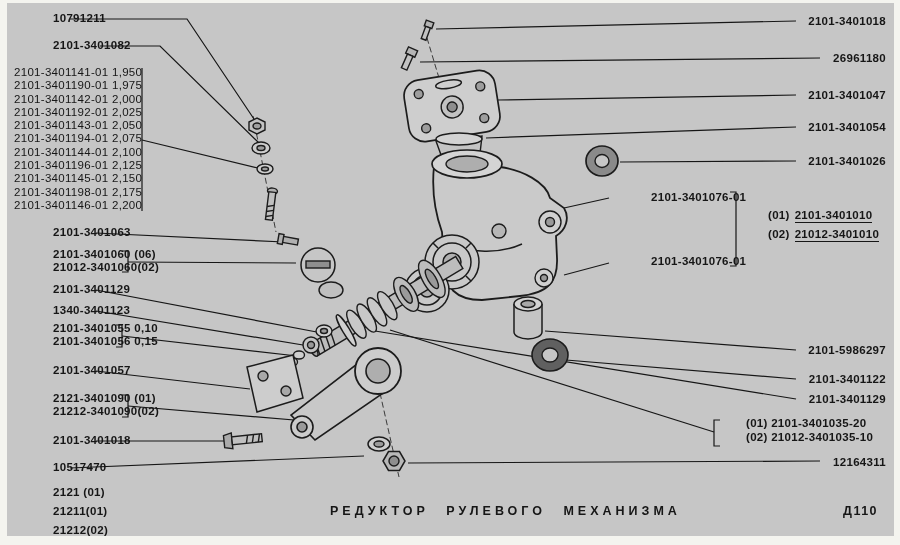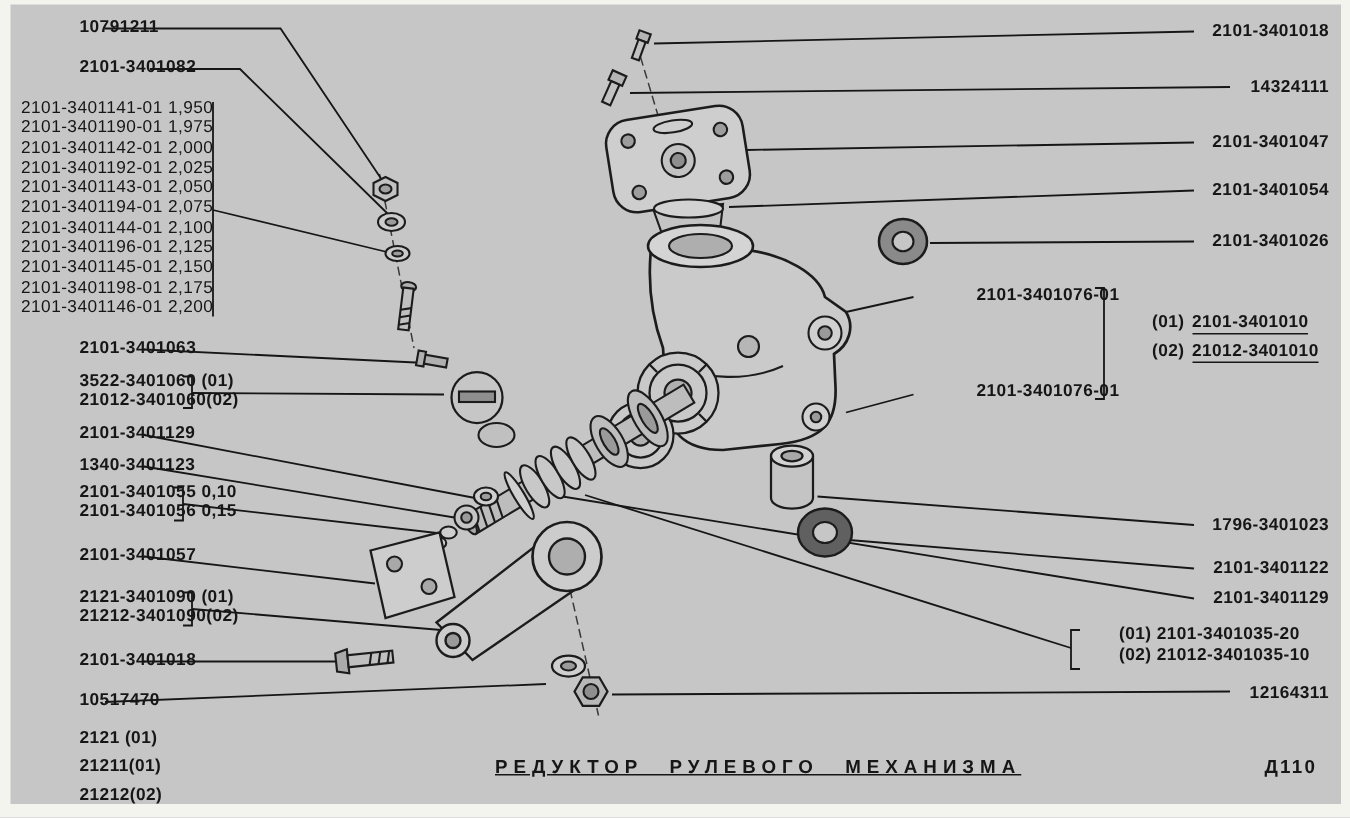--- a/index.html
+++ b/index.html
@@ -27,21 +27,20 @@
   .variant-row {
     position:absolute; white-space:nowrap;
     font-size:11.5px; font-weight:700; letter-spacing:.3px; color:#161616;padding-left:24px;
   }
   .variant-row .pfx { margin-right:5px; }
   .variant-row .num { border-bottom:1.6px solid #161616; padding-bottom:1px; }
   .footer-title {
     position:absolute; left:330px; top:504px;
     font-size:12.5px; font-weight:700; letter-spacing:4px; word-spacing:10px;
     color:#161616;
-    text-decoration:underline;
   }
   .sheet-code {
     position:absolute; left:843px; top:504px;
     font-size:12.5px; font-weight:700; letter-spacing:1.5px; color:#161616;
   }
 </style>
 </head>
 <body>
 
 <div id="scan"></div>
@@ -246,43 +245,43 @@
   <div class="row">2101-3401143-01 2,050</div>
   <div class="row">2101-3401194-01 2,075</div>
   <div class="row">2101-3401144-01 2,100</div>
   <div class="row">2101-3401196-01 2,125</div>
   <div class="row">2101-3401145-01 2,150</div>
   <div class="row">2101-3401198-01 2,175</div>
   <div class="row">2101-3401146-01 2,200</div>
 </div>
 
 <div class="lbl" style="left:14px;top:226px">2101-3401063</div>
-<div class="lbl" style="left:14px;top:248px">3522-3401060 (01)</div>
+<div class="lbl" style="left:14px;top:248px">2101-3401060 (06)</div>
 <div class="lbl" style="left:14px;top:261px">21012-3401060(02)</div>
 <div class="lbl" style="left:14px;top:283px">2101-3401129</div>
 <div class="lbl" style="left:14px;top:304px">1340-3401123</div>
 <div class="lbl" style="left:14px;top:322px">2101-3401055 0,10</div>
 <div class="lbl" style="left:14px;top:335px">2101-3401056 0,15</div>
 <div class="lbl" style="left:14px;top:364px">2101-3401057</div>
 <div class="lbl" style="left:14px;top:392px">2121-3401090 (01)</div>
 <div class="lbl" style="left:14px;top:405px">21212-3401090(02)</div>
 <div class="lbl" style="left:14px;top:434px">2101-3401018</div>
 <div class="lbl" style="left:14px;top:461px">10517470</div>
 <div class="lbl" style="left:14px;top:486px">2121 (01)</div>
 <div class="lbl" style="left:14px;top:505px">21211(01)</div>
 <div class="lbl" style="left:14px;top:524px">21212(02)</div>
 
 <div class="lbl" style="right:14px;top:15px">2101-3401018</div>
-<div class="lbl" style="right:14px;top:52px">14324111</div>
+<div class="lbl" style="right:14px;top:52px">26961180</div>
 <div class="lbl" style="right:14px;top:89px">2101-3401047</div>
 <div class="lbl" style="right:14px;top:121px">2101-3401054</div>
 <div class="lbl" style="right:14px;top:155px">2101-3401026</div>
 <div class="lbl" style="left:612px;top:191px">2101-3401076-01</div>
 <div class="lbl" style="left:612px;top:255px">2101-3401076-01</div>
-<div class="lbl" style="right:14px;top:344px">1796-3401023</div>
+<div class="lbl" style="right:14px;top:344px">2101-5986297</div>
 <div class="lbl" style="right:14px;top:373px">2101-3401122</div>
 <div class="lbl" style="right:14px;top:393px">2101-3401129</div>
 <div class="lbl" style="right:14px;top:456px">12164311</div>
 
 <div class="variant-row" style="left:744px;top:209px">
   <span class="pfx">(01)</span><span class="num">2101-3401010</span>
 </div>
 <div class="variant-row" style="left:744px;top:228px">
   <span class="pfx">(02)</span><span class="num">21012-3401010</span>
 </div>

